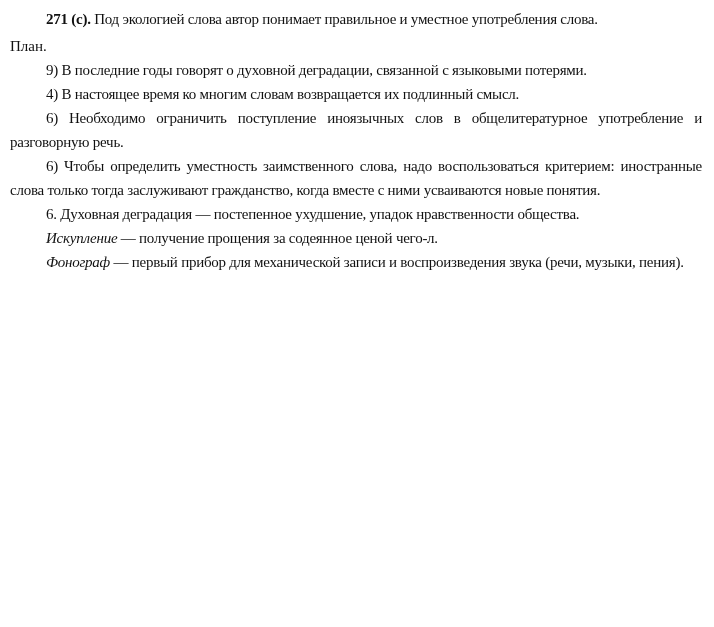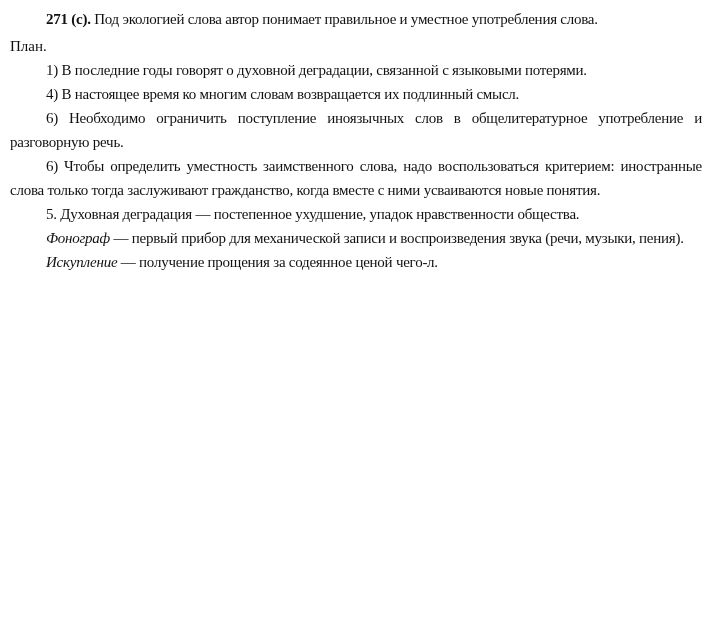--- a/index.html
+++ b/index.html
@@ -31,22 +31,22 @@
   .it { font-style: italic; }
 </style>
 </head>
 <body>
 
 <div class="page">
   <p class="para first"><span class="num">271 (с).</span> <span>Под экологией слова автор понимает правильное и уместное употребления слова.</span></p>
 
   <p class="center">План.</p>
 
-  <p class="para">1) В последние годы говорят о духовной деградации, связанной с языковыми потерями.</p>
+  <p class="para">9) В последние годы говорят о духовной деградации, связанной с языковыми потерями.</p>
   <p class="para">4) В настоящее время ко многим словам возвращается их подлинный смысл.</p>
   <p class="para">6) Необходимо ограничить поступление иноязычных слов в общелитературное употребление и разговорную речь.</p>
   <p class="para">6) Чтобы определить уместность заимственного слова, надо воспользоваться критерием: иностранные слова только тогда заслуживают гражданство, когда вместе с ними усваиваются новые понятия.</p>
 
-  <p class="para">5. Духовная деградация — постепенное ухудшение, упадок нравственности общества.</p>
+  <p class="para">6. Духовная деградация — постепенное ухудшение, упадок нравственности общества.</p>
 
+  <p class="para"><span class="it">Искупление</span><span> — получение прощения за содеянное ценой чего-л.</span></p>
   <p class="para"><span class="it">Фонограф</span><span> — первый прибор для механической записи и воспроизведения звука (речи, музыки, пения).</span></p>
-  <p class="para"><span class="it">Искупление</span><span> — получение прощения за содеянное ценой чего-л.</span></p>
 </div>
 
 </body></html>

